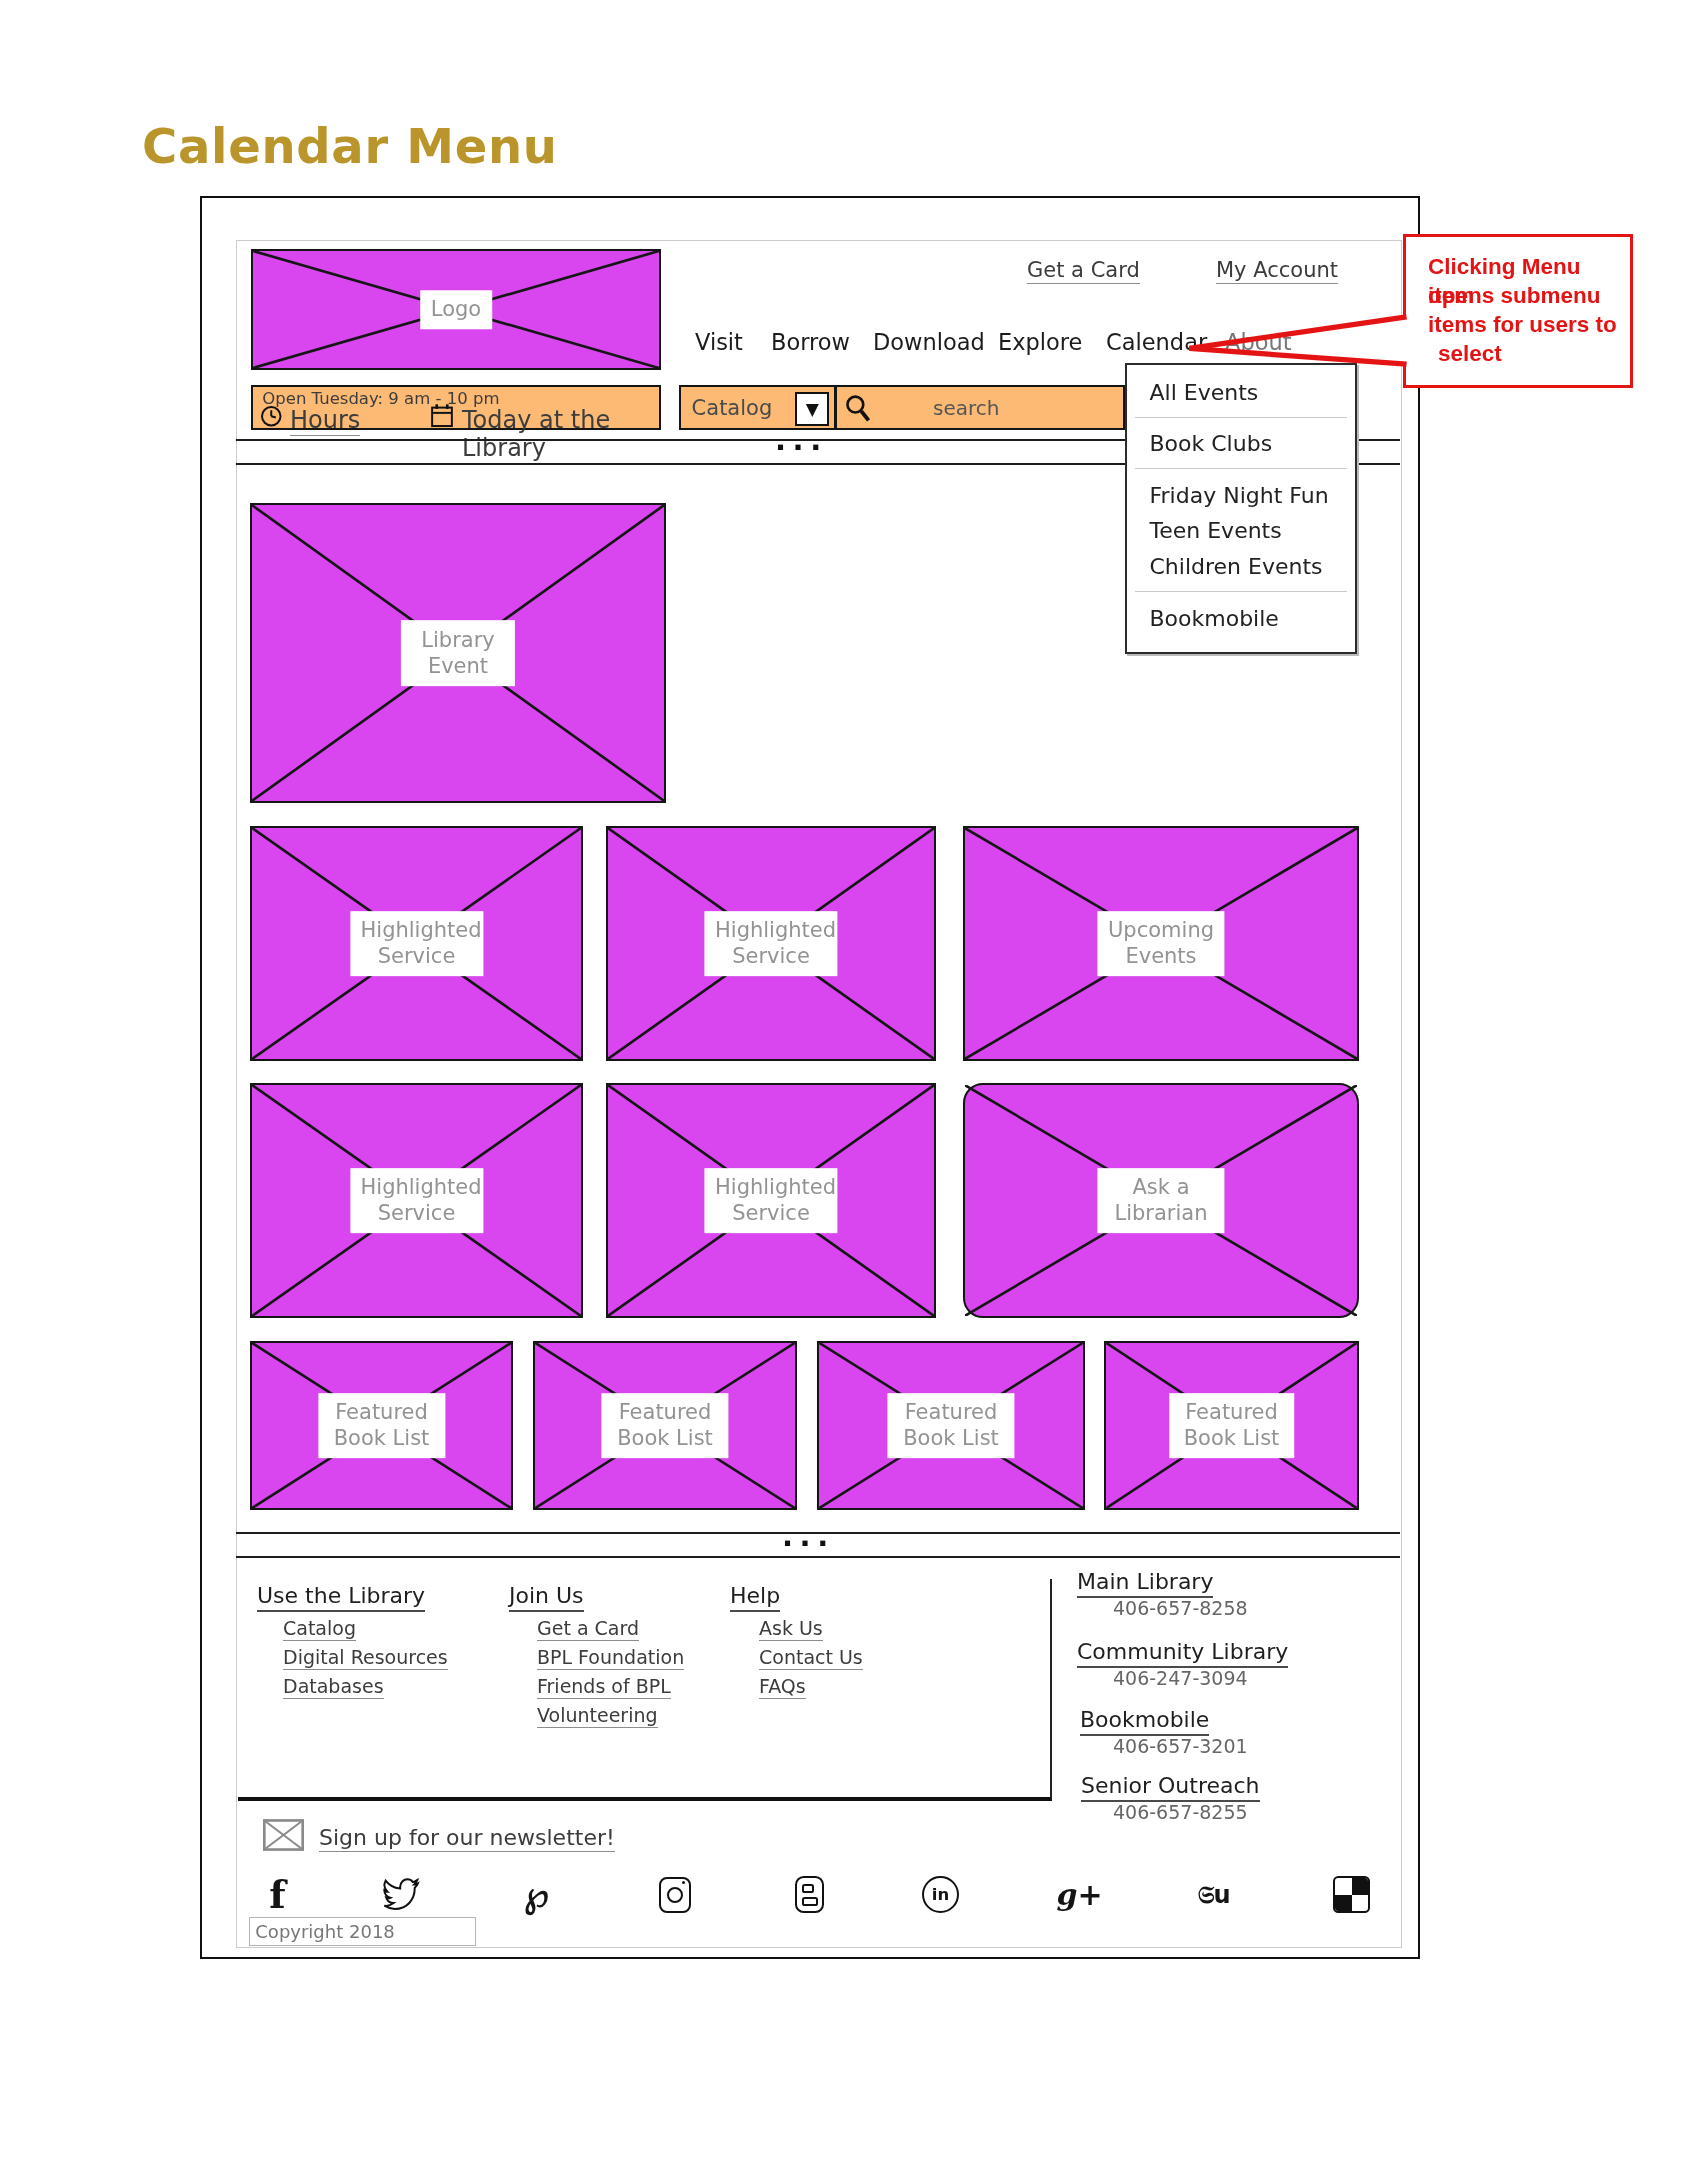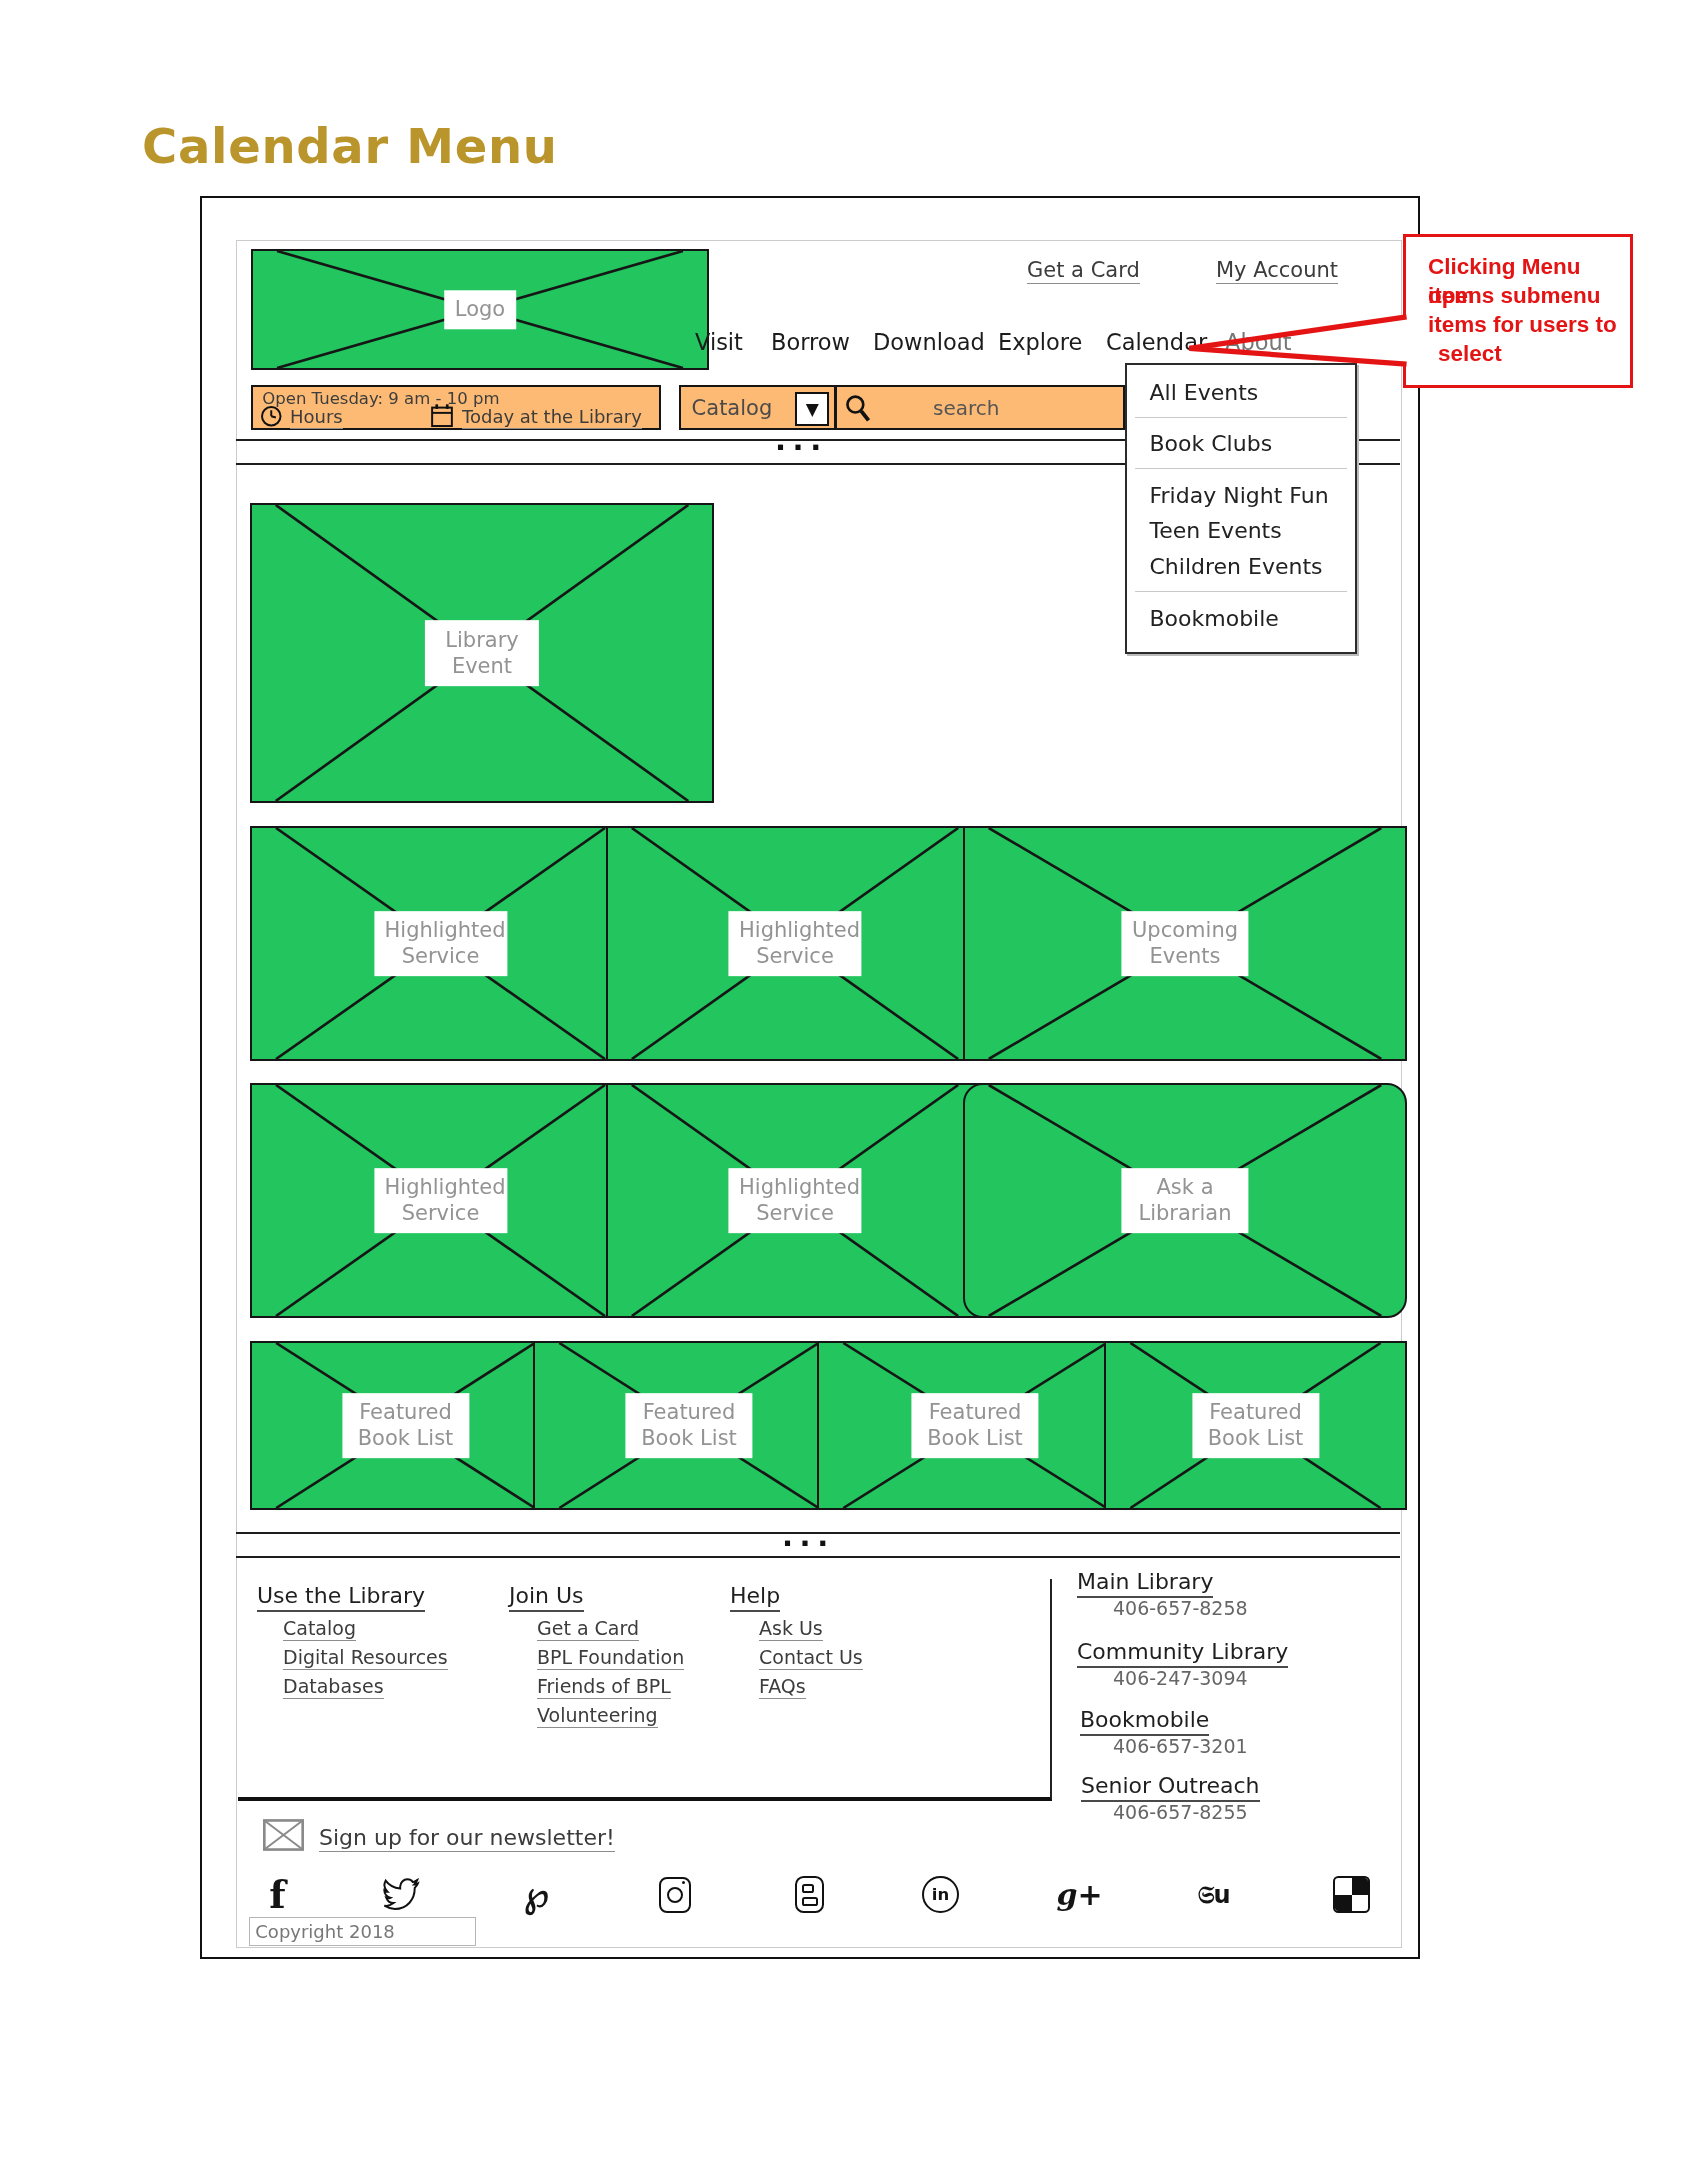--- a/index.html
+++ b/index.html
@@ -14,31 +14,31 @@
   
   .outer-box{border:2.6px solid #101010;}
   .content-frame{border:1.3px solid #cccccc;}
 
   
   .hand{color:#2f2f2f;}
   .link{color:#3c3c3c;border-bottom:1.3px solid #8d8d8d;padding-bottom:1.3px;cursor:pointer;}
   .navitem{font-size:22.5px;color:#1c1c1c;cursor:pointer;}
 
   
-  .xbox{border:2.6px solid #151515;background:#22c55e;padding-left:48px;}
+  .xbox{border:2.6px solid #151515;background:#d946ef;}
   .xbox svg{position:absolute;left:0;top:0;width:100%;height:100%;}
   .xbox svg line{stroke:#161616;stroke-width:4;}
   .xbox .lbl{position:absolute;left:50%;top:50%;transform:translate(-50%,-50%);
              background:#fff;color:#939393;font-size:21px;line-height:1.25;
              text-align:center;padding:6.6px 10.6px;max-width:139px;}
 
   
   .bar{border:2.6px solid #151515;background:#fdba74;}
   .hours-line1{font-size:16.5px;color:#3d3d3d;}
-  .hours-link{font-size:18px;}
+  .hours-link{font-size:24px;}
   .catalog-lbl{font-size:21px;color:#4a4a4a;}
   .dd-btn{border:2px solid #111;background:#fff;display:flex;align-items:center;
           justify-content:center;font-size:17px;color:#111;cursor:pointer;}
   .search-ph{font-size:20px;color:#555;}
 
   .sepline{background:#1d1d1d;height:2px;}
   .dots{font-size:29px;font-weight:900;color:#111;letter-spacing:6.6px;}
 
   
   .submenu{background:#fff;border:2px solid #2b2b2b;z-index:5;box-shadow:2px 2px 0 #bbb;}

